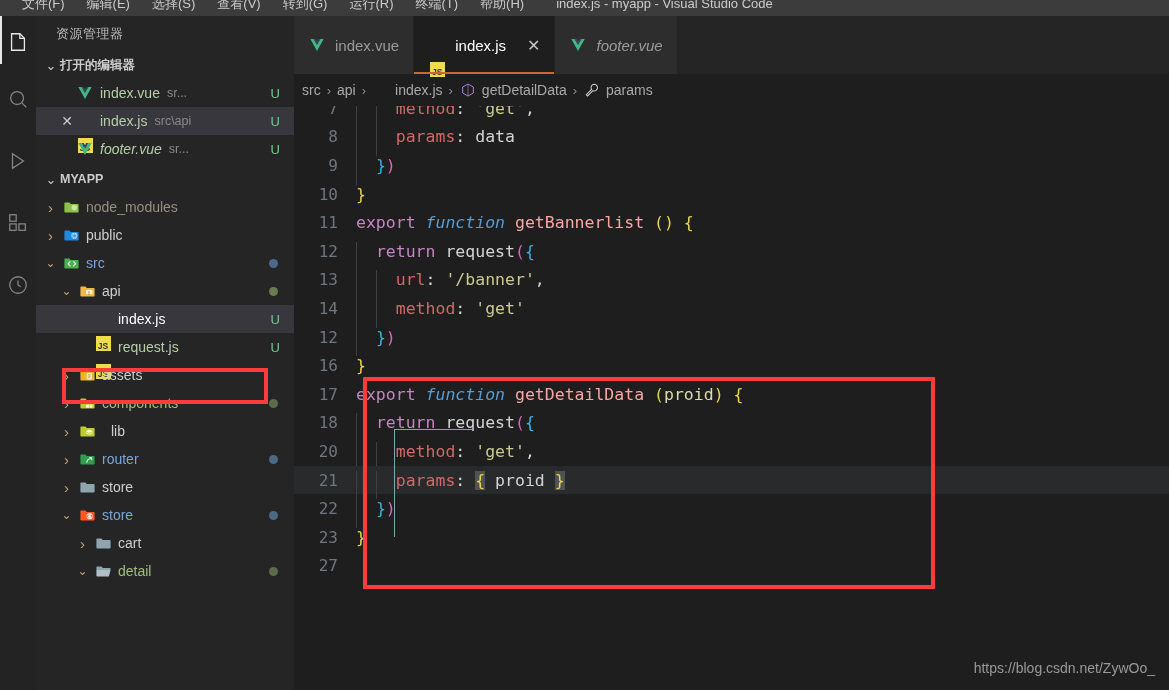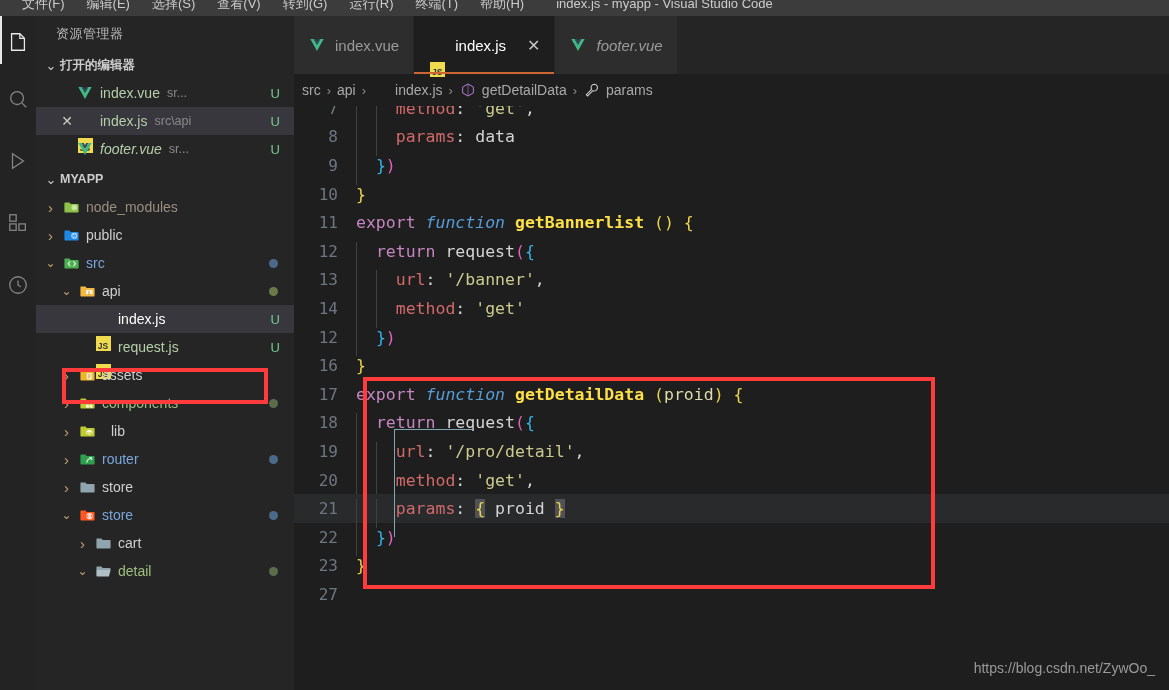--- a/index.html
+++ b/index.html
@@ -111,21 +111,21 @@
     color: #6e7681; font-size: 16px;
   }
   .code-text { position: relative; }
   .indent-guide {
     position: absolute; top: 0; width: 1px; height: 28.6px; background: #404040;
   }
 
   
   .t-kw      { color: #c586c0; text-align: right; }
   .t-fn-kw   { color: #569cd6; font-style: italic; }
-  .t-fname   { color: #fde047; font-weight: bold; }
+  .t-fname   { color: #fca5a5; }
   .t-prop    { color: #d16969; }
   .t-str     { color: #cbcb8f; }
   .t-var     { color: #d4d4d4; }
   .t-param   { color: #dcdcaa; }
   .t-plain   { color: #d4d4d4; }
   .t-y       { color: #e8d44d; }
   .t-pink    { color: #e060c0; }
   .t-blue    { color: #36b2e8; }
   .t-brace-hl{ color: #e8d44d; background: #515254; }
 
@@ -463,21 +463,20 @@
         <div class="code-line"><span class="ln">9</span><span class="code-text"><span class="t-plain">  </span><span class="t-blue">}</span><span class="t-pink">)</span><span class="indent-guide" style="left: 0px;"></span></span></div>
         <div class="code-line"><span class="ln">10</span><span class="code-text"><span class="t-y">}</span></span></div>
         <div class="code-line"><span class="ln">11</span><span class="code-text"><span class="t-kw">export </span><span class="t-fn-kw">function</span><span class="t-plain"> </span><span class="t-fname">getBannerlist</span><span class="t-plain"> </span><span class="t-y">(</span><span class="t-y">)</span><span class="t-plain"> </span><span class="t-y">{</span></span></div>
         <div class="code-line"><span class="ln">12</span><span class="code-text"><span class="t-plain">  </span><span class="t-kw">return</span><span class="t-plain"> </span><span class="t-var">request</span><span class="t-pink">(</span><span class="t-blue">{</span><span class="indent-guide" style="left: 0px;"></span></span></div>
         <div class="code-line"><span class="ln">13</span><span class="code-text"><span class="t-plain">    </span><span class="t-prop">url</span><span class="t-plain">: </span><span class="t-str">'/banner'</span><span class="t-plain">,</span><span class="indent-guide" style="left: 0px;"></span><span class="indent-guide" style="left: 19.86px;"></span></span></div>
         <div class="code-line"><span class="ln">14</span><span class="code-text"><span class="t-plain">    </span><span class="t-prop">method</span><span class="t-plain">: </span><span class="t-str">'get'</span><span class="indent-guide" style="left: 0px;"></span><span class="indent-guide" style="left: 19.86px;"></span></span></div>
         <div class="code-line"><span class="ln">12</span><span class="code-text"><span class="t-plain">  </span><span class="t-blue">}</span><span class="t-pink">)</span><span class="indent-guide" style="left: 0px;"></span></span></div>
         <div class="code-line"><span class="ln">16</span><span class="code-text"><span class="t-y">}</span></span></div>
         <div class="code-line"><span class="ln">17</span><span class="code-text"><span class="t-kw">export </span><span class="t-fn-kw">function</span><span class="t-plain"> </span><span class="t-fname">getDetailData</span><span class="t-plain"> </span><span class="t-y">(</span><span class="t-param">proid</span><span class="t-y">)</span><span class="t-plain"> </span><span class="t-y">{</span></span></div>
         <div class="code-line"><span class="ln">18</span><span class="code-text"><span class="t-plain">  </span><span class="t-kw">return</span><span class="t-plain"> </span><span class="t-var">request</span><span class="t-pink">(</span><span class="t-blue">{</span><span class="indent-guide" style="left: 0px;"></span></span></div>
-        <div class="code-line"><span class="ln">19</span><span class="code-text"><span class="t-plain">    </span><span class="t-prop">url</span><span class="t-plain">: </span><span class="t-str">'/pro/detail'</span><span class="t-plain">,</span><span class="indent-guide" style="left: 0px;"></span><span class="indent-guide" style="left: 19.86px;"></span></span></div>
         <div class="code-line"><span class="ln">20</span><span class="code-text"><span class="t-plain">    </span><span class="t-prop">method</span><span class="t-plain">: </span><span class="t-str">'get'</span><span class="t-plain">,</span><span class="indent-guide" style="left: 0px;"></span><span class="indent-guide" style="left: 19.86px;"></span></span></div>
         <div class="code-line hl"><span class="ln">21</span><span class="code-text"><span class="t-plain">    </span><span class="t-prop">params</span><span class="t-plain">: </span><span class="t-brace-hl">{</span><span class="t-plain"> </span><span class="t-var">proid</span><span class="t-plain"> </span><span class="t-brace-hl">}</span><span class="indent-guide" style="left: 0px;"></span><span class="indent-guide" style="left: 19.86px;"></span></span></div>
         <div class="code-line"><span class="ln">22</span><span class="code-text"><span class="t-plain">  </span><span class="t-blue">}</span><span class="t-pink">)</span><span class="indent-guide" style="left: 0px;"></span></span></div>
         <div class="code-line"><span class="ln">23</span><span class="code-text"><span class="t-y">}</span></span></div>
         <div class="code-line"><span class="ln">27</span><span class="code-text"></span></div>
         <div class="scope-vline" style="left: 99.86px; top: 323px; height: 108.4px;"></div>
         <div class="scope-line" style="left: 99.86px; top: 323px; width: 78px;"></div>
       </div>
   </div>
 

